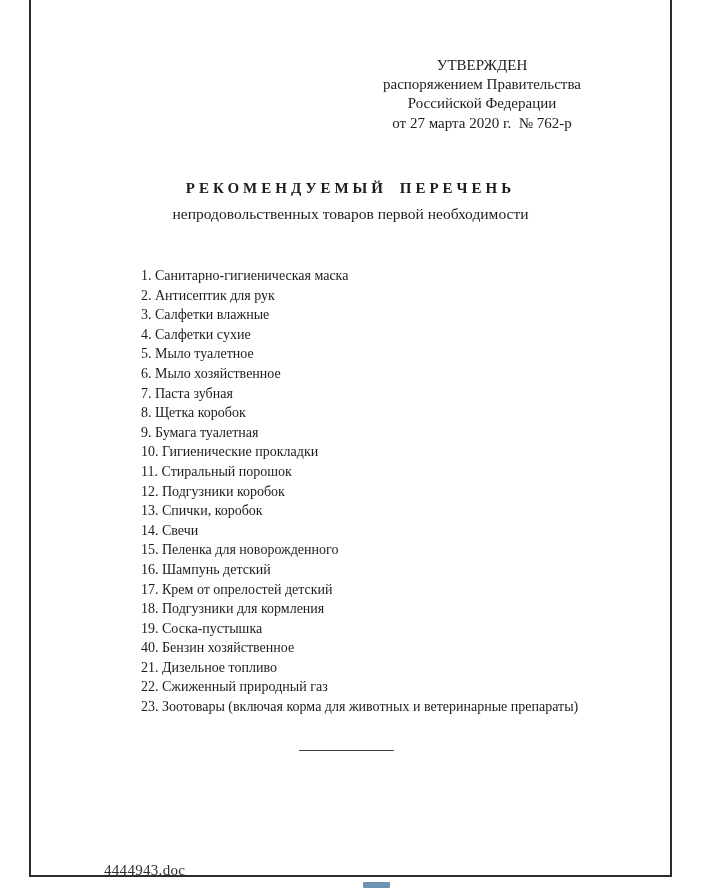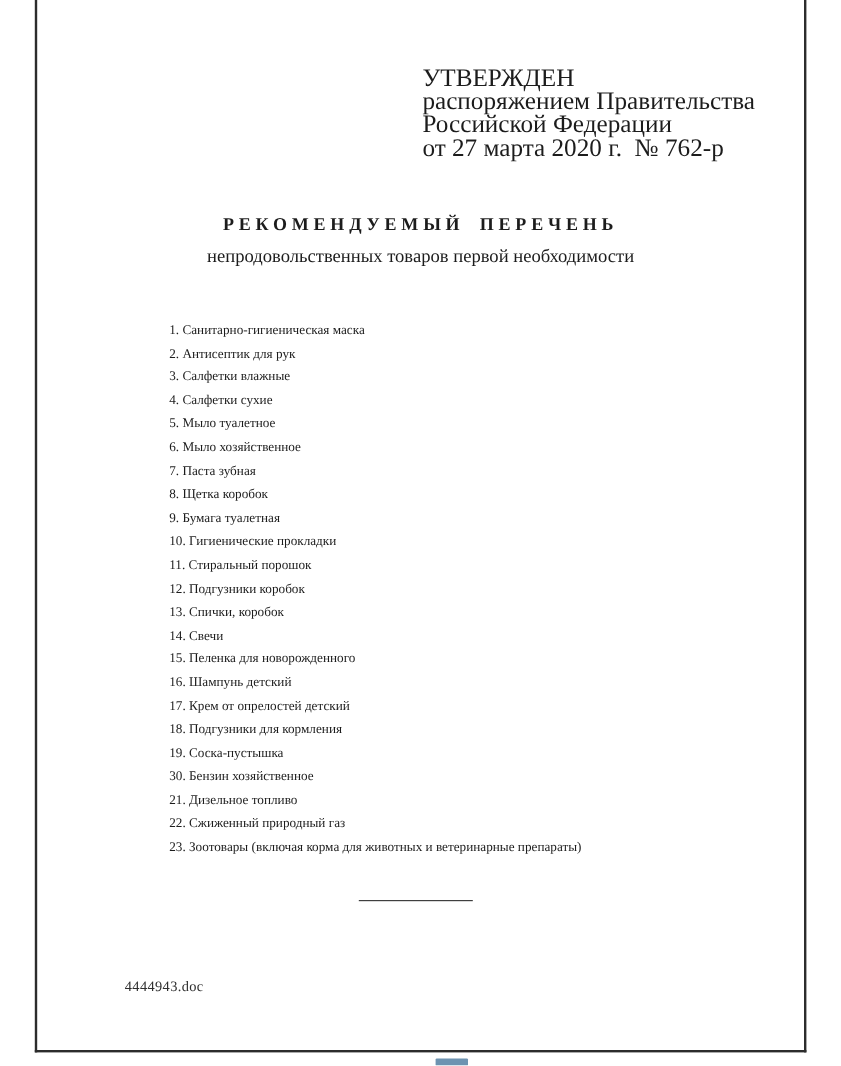--- a/index.html
+++ b/index.html
@@ -17,22 +17,22 @@
     width: 643px; height: 877px;
     border-left: 2px solid #2c2c2c;
     border-right: 2px solid #2c2c2c;
     border-bottom: 2px solid #2c2c2c;
     background: #ffffff;
   }
   .approval {
     position: absolute;
     left: 321px; top: 56px;
     width: 260px;
-    text-align: left;
-    font-size: 21px;
+    text-align: center;
+    font-size: 15px;
     line-height: 19.2px;
     white-space: nowrap;
   }
   .title-block {
     position: absolute;
     left: 0; right: 0; top: 176px;
     text-align: center;
   }
   .title-line1 {
     font-size: 15px;
@@ -42,34 +42,34 @@
     line-height: 25px;
   }
   .title-line2 {
     font-size: 15.5px;
     font-weight: normal;
     line-height: 25px;
   }
   .items {
     position: absolute;
     left: 110px; top: 266px;
-    font-size: 11px;
+    font-size: 14px;
     line-height: 19.6px;
     white-space: nowrap;
   }
   .end-divider {
     position: absolute;
     left: 268px; top: 750px;
     width: 95px;
     border-top: 1.5px solid #3f3f3f;
   }
   .footnote {
     position: absolute;
-    left: 73px; top: 815px;
-    font-size: 12px;
+    left: 73px; top: 862px;
+    font-size: 15px;
     color: #2e2e2e;
     letter-spacing: 0.3px;
   }
   .peek-bar {
     position: absolute;
     left: 363px; top: 882px;
     width: 27px; height: 6px;
     border-radius: 1px;
     background: linear-gradient(#8aa7bd, #4d718f);
   }
@@ -104,21 +104,21 @@
       <div><span>10.</span> <span>Гигиенические прокладки</span></div>
       <div><span>11.</span> <span>Стиральный порошок</span></div>
       <div><span>12.</span> <span>Подгузники коробок</span></div>
       <div><span>13.</span> <span>Спички, коробок</span></div>
       <div><span>14.</span> <span>Свечи</span></div>
       <div><span>15.</span> <span>Пеленка для новорожденного</span></div>
       <div><span>16.</span> <span>Шампунь детский</span></div>
       <div><span>17.</span> <span>Крем от опрелостей детский</span></div>
       <div><span>18.</span> <span>Подгузники для кормления</span></div>
       <div><span>19.</span> <span>Соска-пустышка</span></div>
-      <div><span>30.</span> <span>Бензин хозяйственное</span></div>
+      <div><span>40.</span> <span>Бензин хозяйственное</span></div>
       <div><span>21.</span> <span>Дизельное топливо</span></div>
       <div><span>22.</span> <span>Сжиженный природный газ</span></div>
       <div><span>23.</span> <span>Зоотовары (включая корма для животных и ветеринарные препараты)</span></div>
     </div>
 
   <div class="end-divider"></div>
 
   <div class="footnote">4444943.doc</div>
 
 </div>

